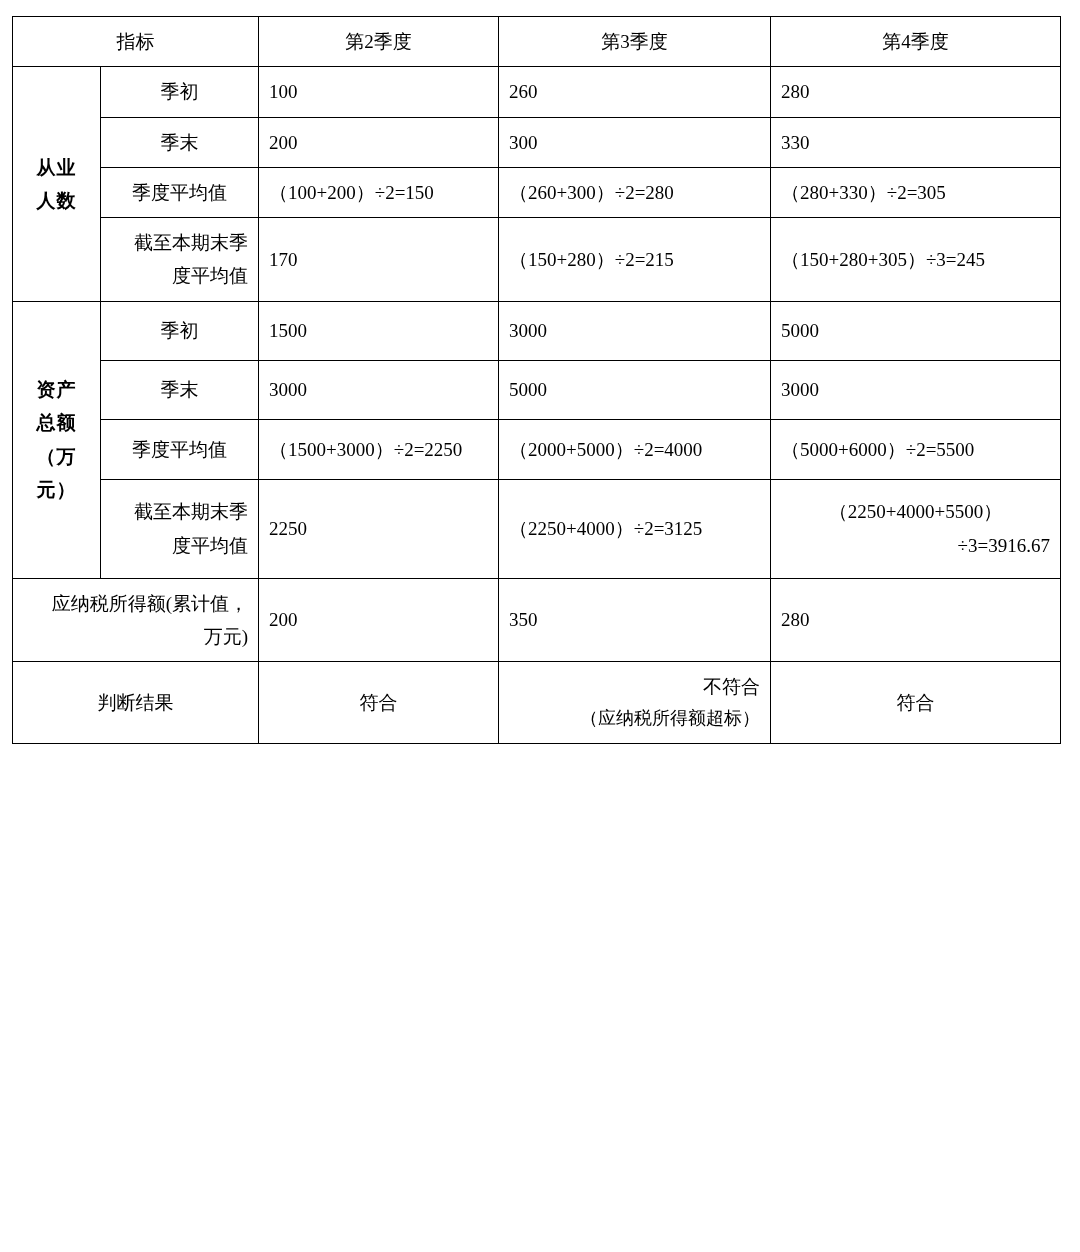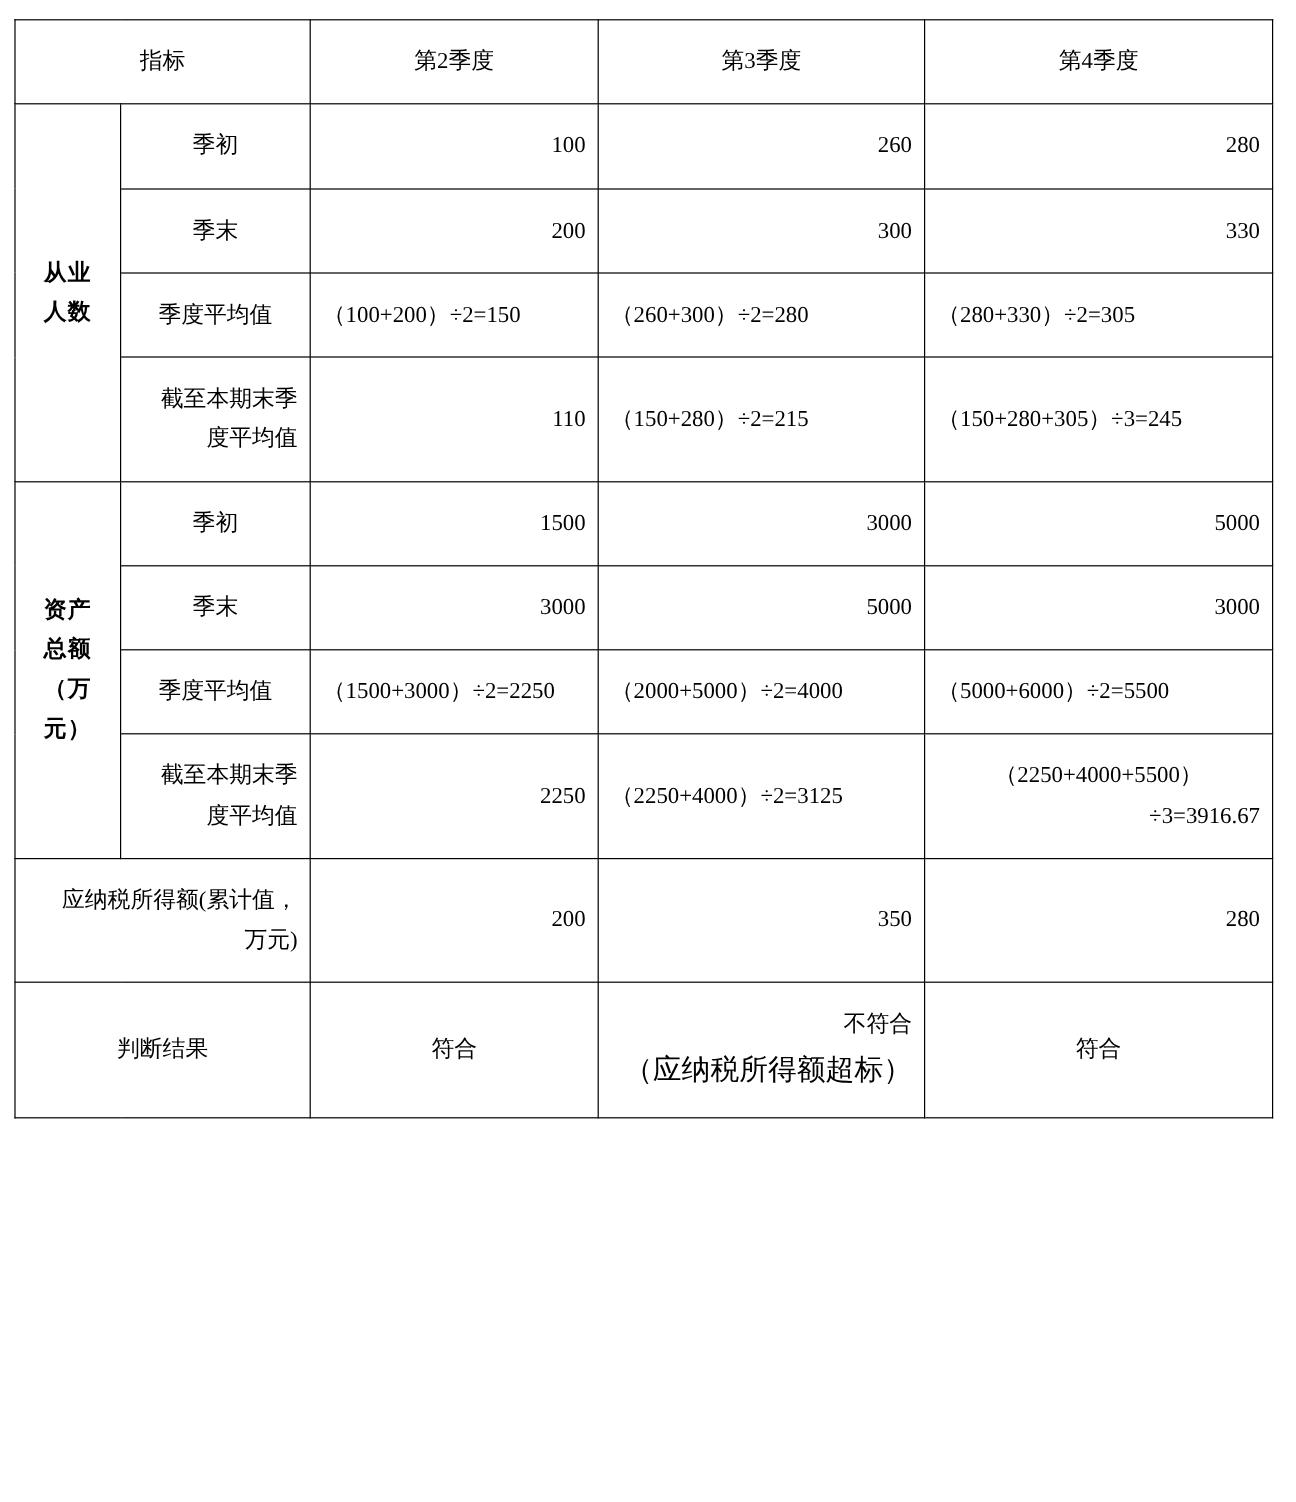--- a/index.html
+++ b/index.html
@@ -22,21 +22,21 @@
   }
   table.grid {
     border-collapse: collapse;
     width: 1048px;
     table-layout: fixed;
   }
   table.grid td {
     border: 1px solid #000000;
     font-size: 19px;
     line-height: 1.75;
-    padding: 18px 10px;
+    padding: 8px 10px;
     vertical-align: middle;
   }
   col.c-label1 { width: 88px; }
   col.c-label2 { width: 158px; }
   col.c-q2 { width: 240px; }
   col.c-q3 { width: 272px; }
   col.c-q4 { width: 290px; }
 
   .center { text-align: center; }
   .right  { text-align: right; }
@@ -44,35 +44,35 @@
   .vlabel {
     text-align: center;
     line-height: 2.45;
     letter-spacing: 1px;
     font-weight: bold;
   }
   .rowlabel {
     text-align: center;
   }
   .numcell {
-    text-align: right;
+    text-align: left;
     padding-right: 14px;
   }
   .formula {
     text-align: left;
     white-space: nowrap;
   }
   .two-line {
     text-align: right;
     line-height: 2.1;
   }
   .tall-mid { height: 104px; }
   .tall-big { height: 260px; }
   .res-sub {
-    font-size: 24px;
+    font-size: 18px;
   }
 </style>
 </head>
 <body>
 
 <div id="sheet">
   <table class="grid">
     <colgroup>
       <col class="c-label1">
       <col class="c-label2">
@@ -112,21 +112,21 @@
         <td class="formula">（100+200）÷2=150</td>
         <td class="formula">（260+300）÷2=280</td>
         <td class="formula">（280+330）÷2=305</td>
       </tr>
 
       <tr>
         <td class="two-line">
           <div>截至本期末季</div>
           <div>度平均值</div>
         </td>
-        <td class="numcell">110</td>
+        <td class="numcell">170</td>
         <td class="formula">（150+280）÷2=215</td>
         <td class="formula">（150+280+305）÷3=245</td>
       </tr>
 
       <tr>
         <td class="vlabel tall-big" rowspan="4">
           <div>资产</div>
           <div>总额</div>
           <div>（万</div>
           <div>元）</div>

